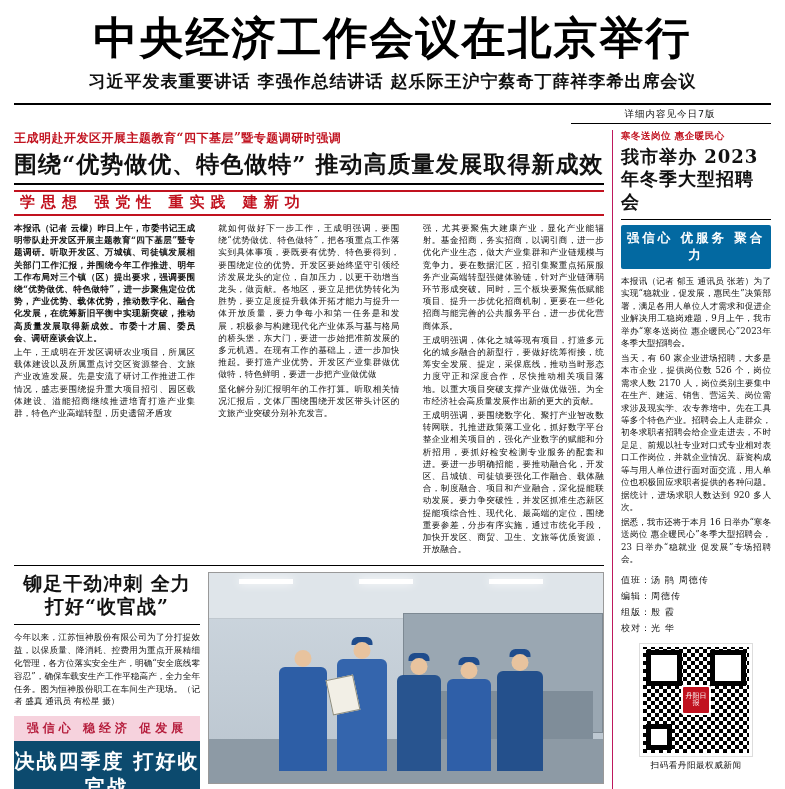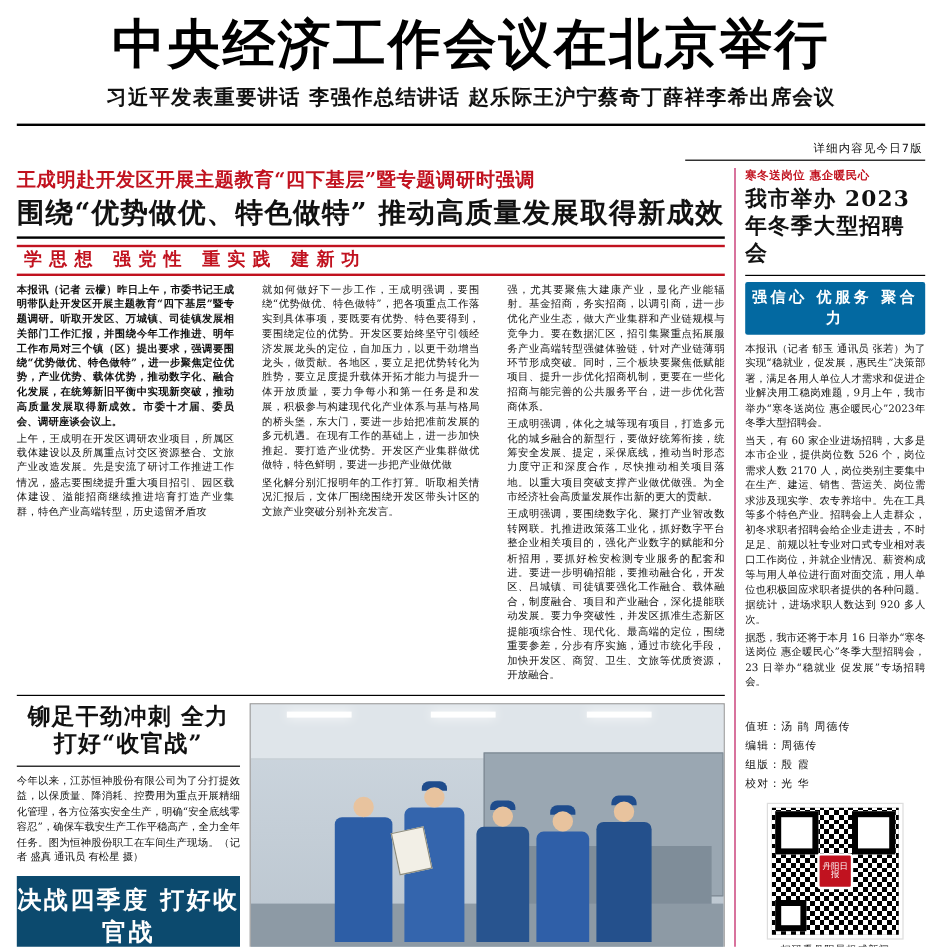--- a/index.html
+++ b/index.html
@@ -32,38 +32,38 @@
     font-weight: bold;
     margin-top: 8px;
     letter-spacing: 1px;
   }
   .masthead-rule {
     border: 0;
     border-top: 2px solid #000;
     margin: 10px 0 0 0;
   }
   .ref-line {
-    text-align: right;
+    text-align: center;
     font-size: 9.5px;
-    padding: 13px 2px 2px 0;
+    padding: 3px 2px 2px 0;
     border-bottom: 1px solid #000;
     width: 200px;
     margin-left: auto;
     letter-spacing: 1px;
   }
 
   
   .body-wrap { display: flex; gap: 8px; margin-top: 6px; }
   .left-col { width: 590px; }
   .right-col { width: 167px; border-left: 1px solid #be185d; padding-left: 8px; }
 
   
   .kicker {
     color: #c1121f;
-    font-size: 16px;
+    font-size: 12px;
     font-weight: bold;
     letter-spacing: .5px;
     margin-bottom: 4px;
     font-family: "DejaVu Serif", "Liberation Serif", serif;
   }
   .lead-title {
     font-family: "DejaVu Serif", "Liberation Serif", serif;
     font-weight: bold;
     font-size: 23px;
     letter-spacing: 1px;
@@ -180,21 +180,21 @@
     background:#0369a1; color:#fff; text-align:center;
     font-family:"DejaVu Serif","Liberation Serif",serif;
     font-weight:bold; font-size:12.5px; letter-spacing:3px;
     padding:5px 0; border-radius:2px; margin-bottom:6px;
   }
   .right-col p {
     margin:0 0 2px 0;
     font-family:"DejaVu Serif","Liberation Serif",serif;
     font-size:8.6px; line-height:1.45; text-align:justify;
   }
-  .credits { margin-top:24px; font-family:"DejaVu Serif","Liberation Serif",serif; font-size:9px; line-height:1.75; letter-spacing:1px; }
+  .credits { margin-top:8px; font-family:"DejaVu Serif","Liberation Serif",serif; font-size:9px; line-height:1.75; letter-spacing:1px; }
   .qr-wrap { margin-top:8px; text-align:center; }
   .qr {
     width: 112px; height: 112px; margin: 0 auto;
     background:
       repeating-linear-gradient(90deg,#000 0 4px,#fff 4px 8px),
       repeating-linear-gradient(0deg,#000 0 4px,#fff 4px 8px);
     background-blend-mode: difference;
     position: relative;
     border: 3px solid #fff;
     outline: 1px solid #ddd;
@@ -254,20 +254,21 @@
         </div>
       </div>
 
       <div class="story2">
         <div class="story2-left">
           <div class="story2-title">铆足干劲冲刺 全力打好“收官战”</div>
           <hr class="story2-rule">
           <p>今年以来，江苏恒神股份有限公司为了分打提效益，以保质量、降消耗、控费用为重点开展精细化管理，各方位落实安全生产，明确“安全底线零容忍”，确保车载安生产工作平稳高产，全力全年任务。图为恒神股份职工在车间生产现场。（记者 盛真 通讯员 有松星 摄）</p>
 
           <div class="pink-box">
+            <div class="pink-head">强信心 稳经济 促发展</div>
             <div class="red-block">决战四季度
 打好收官战</div>
           </div>
         </div>
 
         <div>
           <div class="photo">
             <div class="ceiling"></div>
             <div class="lamp" style="left:30px"></div>
             <div class="lamp" style="left:150px"></div>

